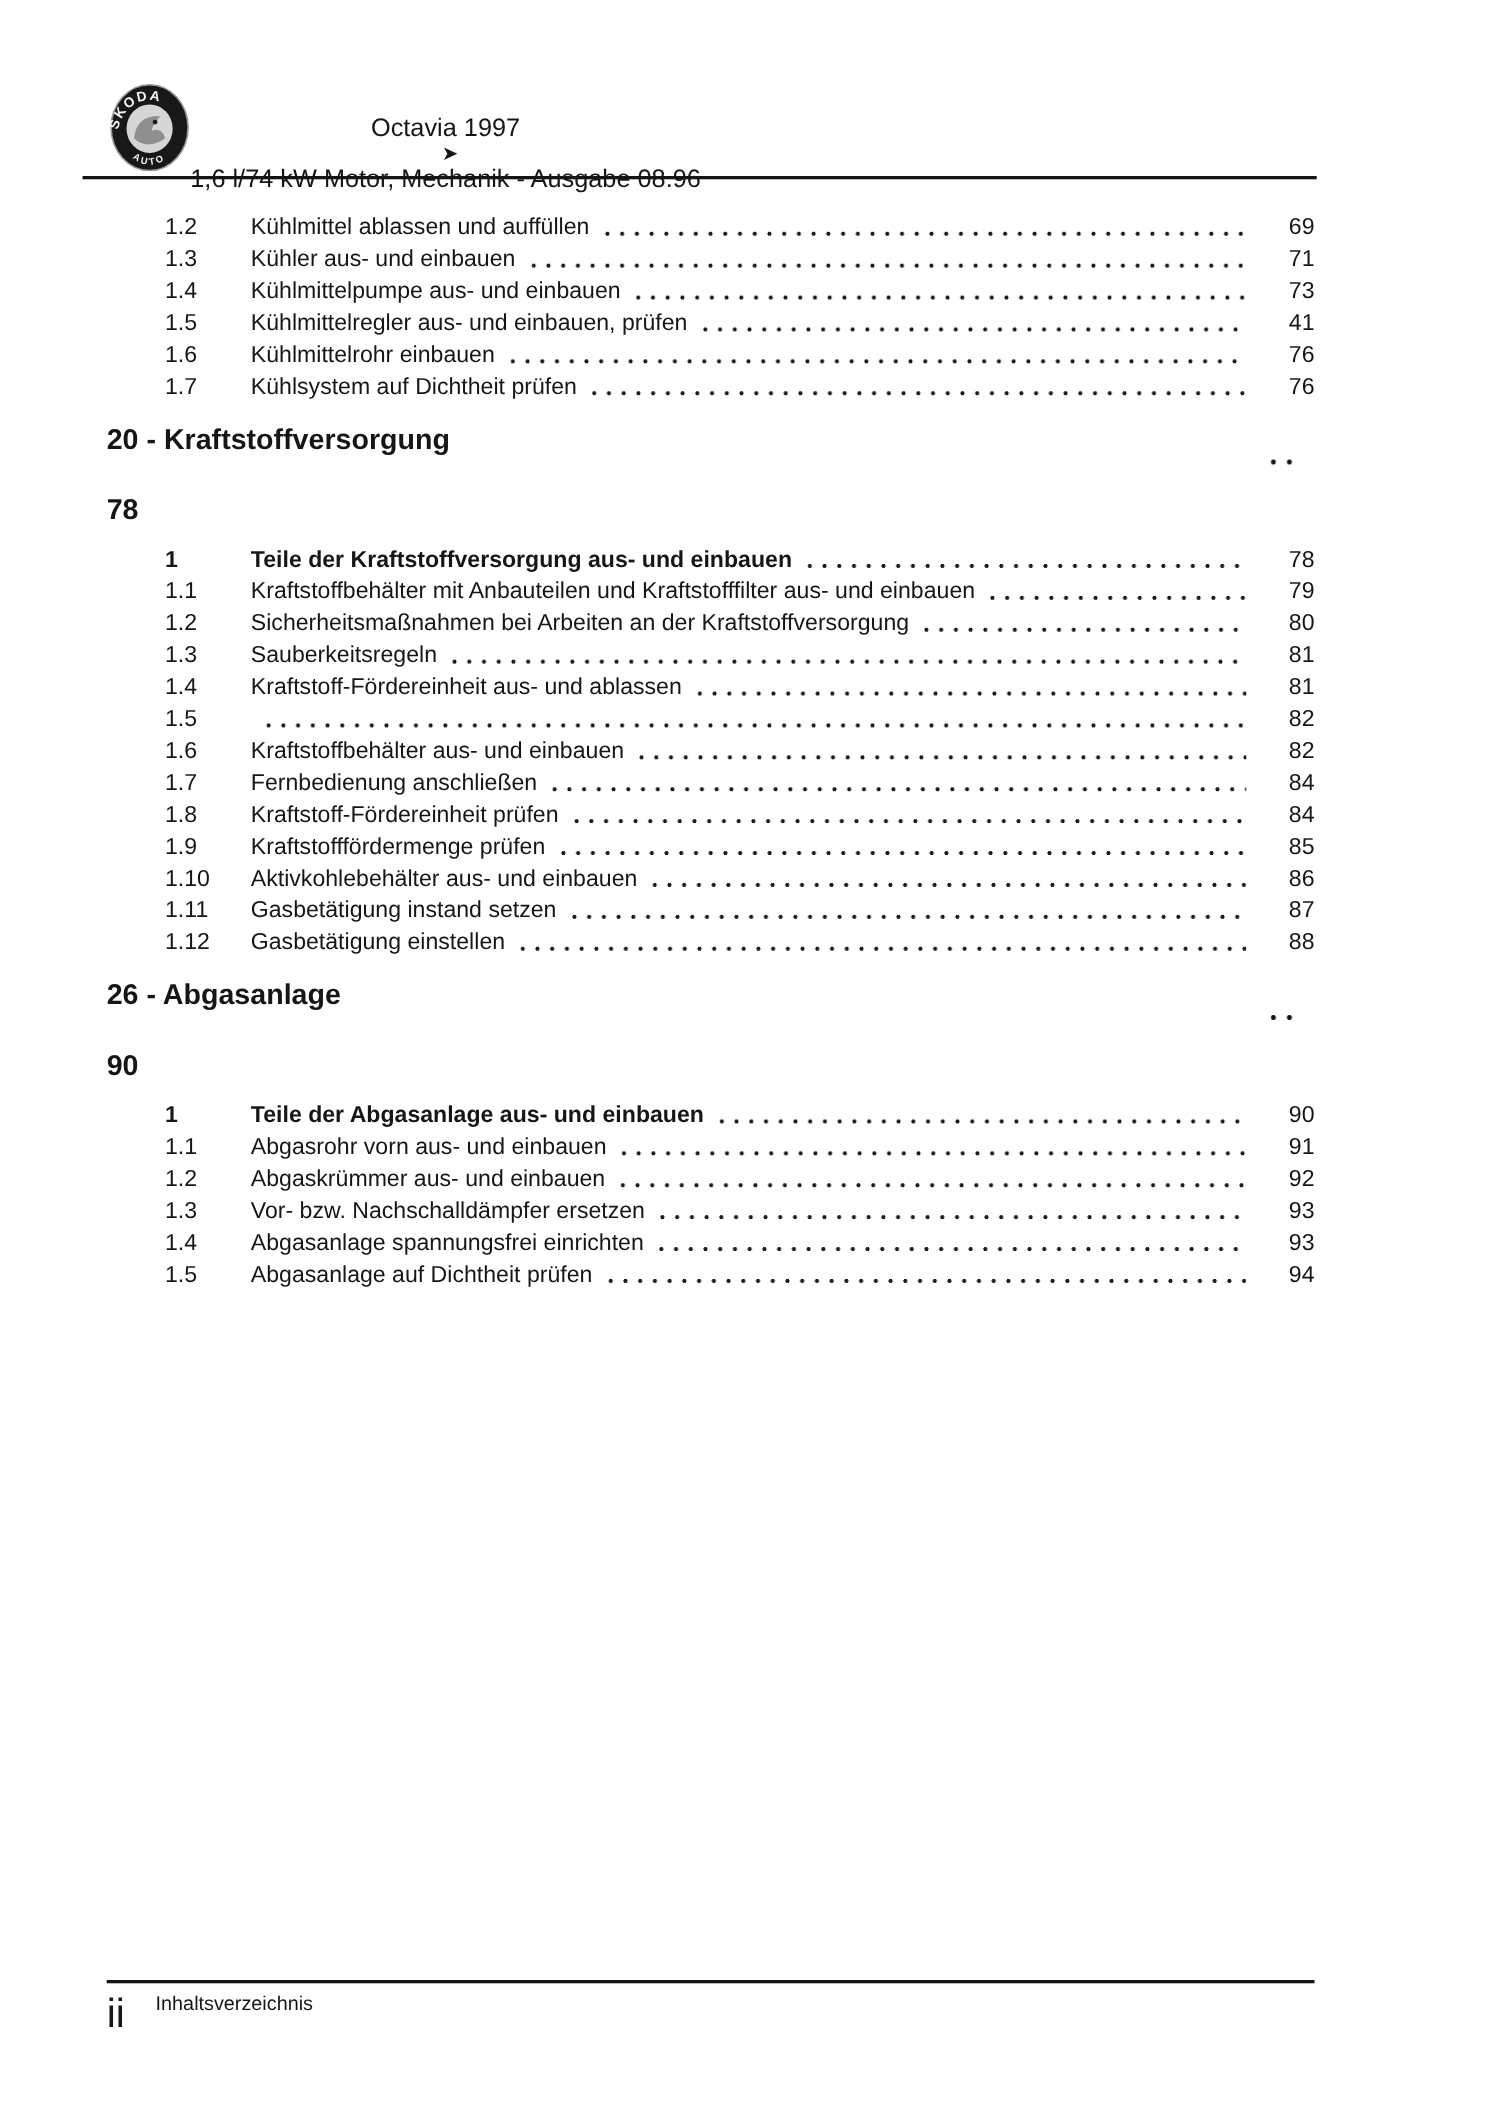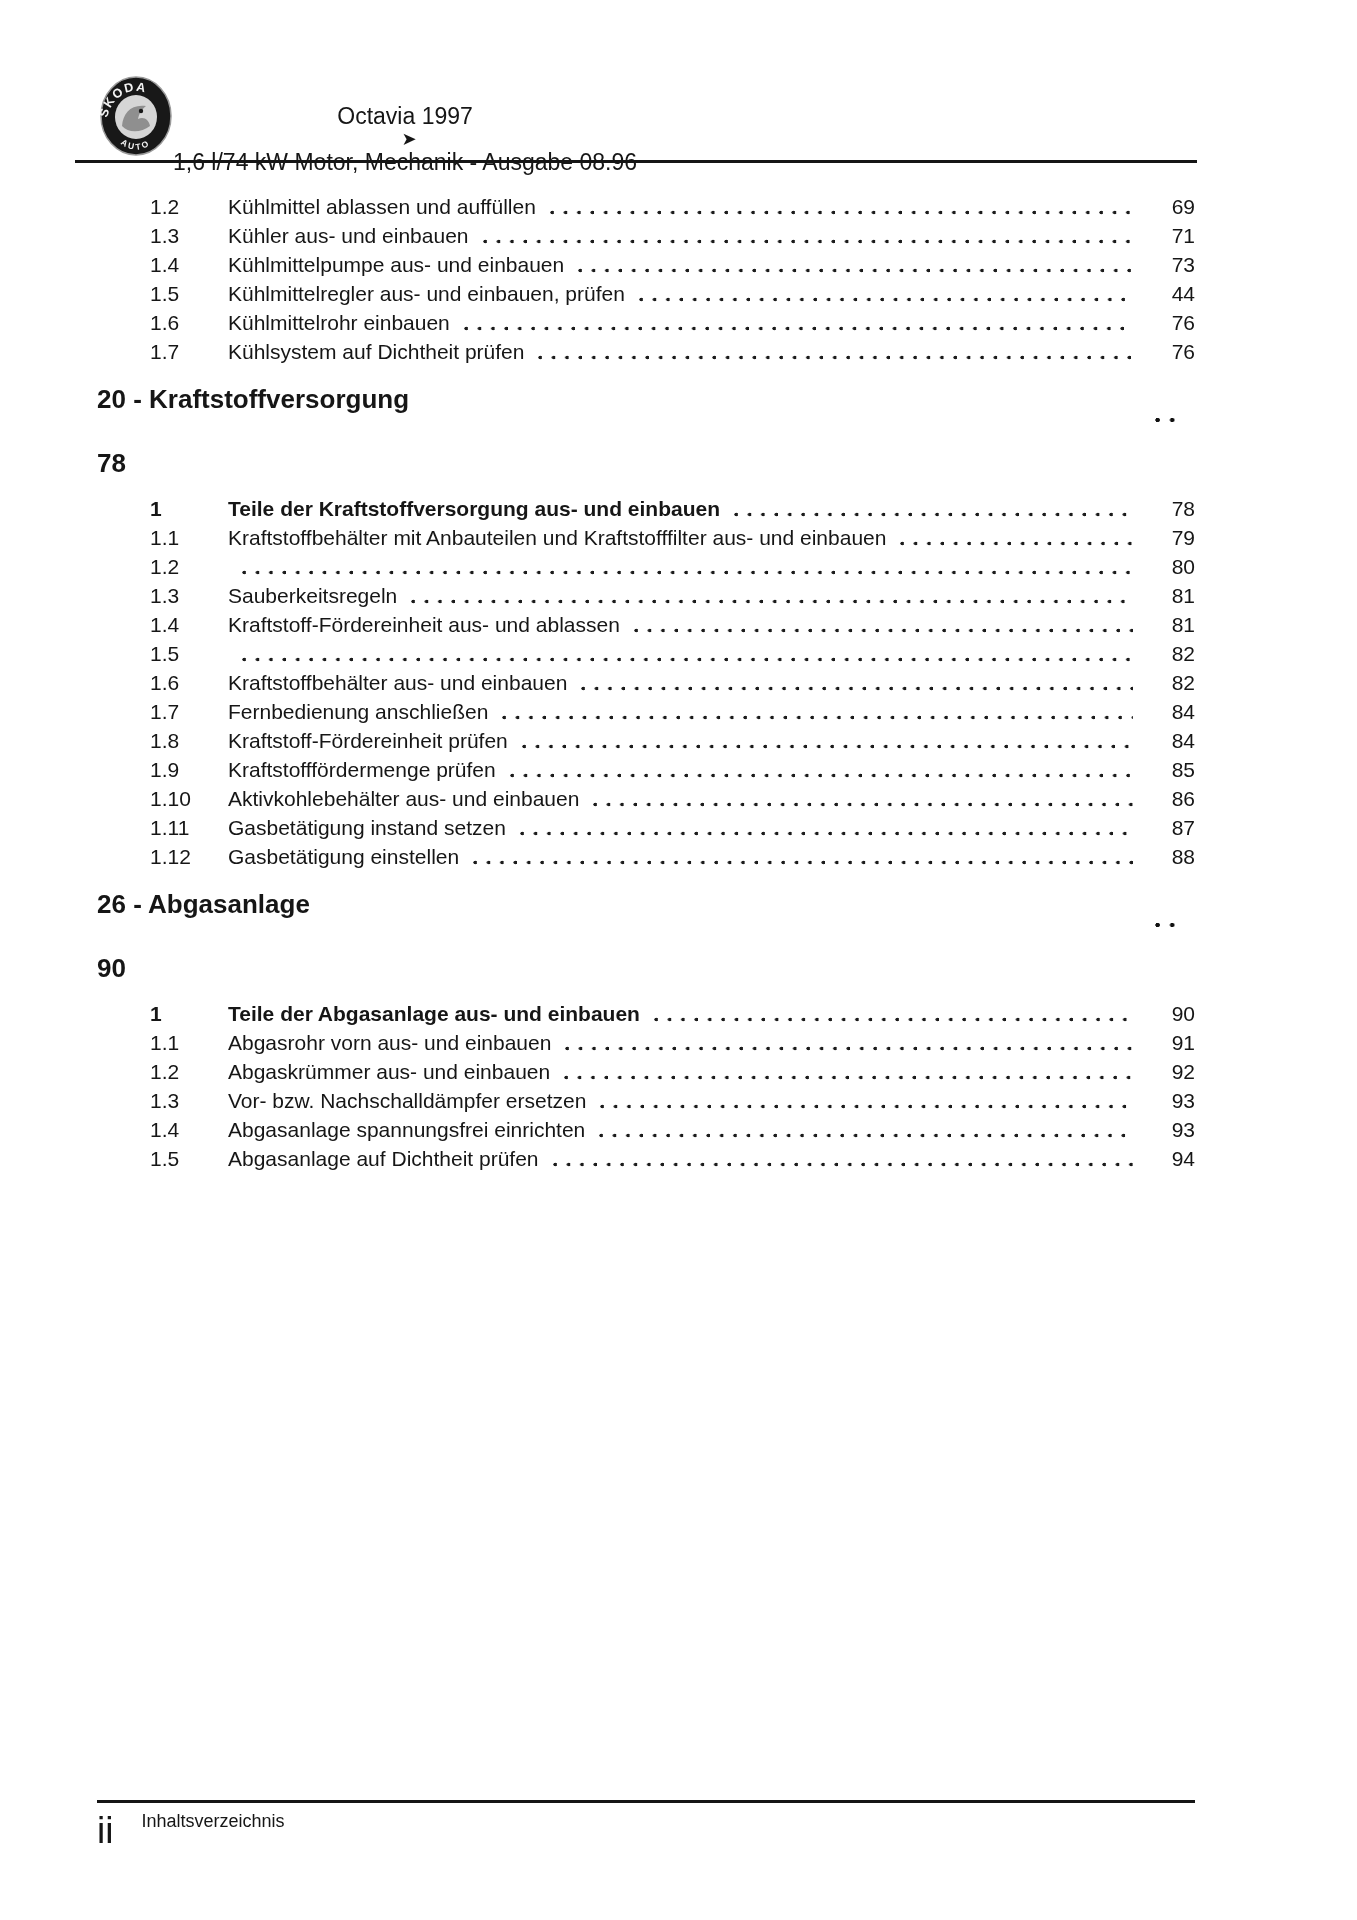--- a/index.html
+++ b/index.html
@@ -107,21 +107,21 @@
         <div class="row entry-row">
           <span class="num">1.4</span>
           <span class="title">Kühlmittelpumpe aus- und einbauen</span>
           <span class="dots"></span>
           <span class="pagenum">73</span>
         </div>
         <div class="row entry-row">
           <span class="num">1.5</span>
           <span class="title">Kühlmittelregler aus- und einbauen, prüfen</span>
           <span class="dots"></span>
-          <span class="pagenum">44</span>
+          <span class="pagenum">41</span>
         </div>
         <div class="row entry-row">
           <span class="num">1.6</span>
           <span class="title">Kühlmittelrohr einbauen</span>
           <span class="dots"></span>
           <span class="pagenum">76</span>
         </div>
         <div class="row entry-row">
           <span class="num">1.7</span>
           <span class="title">Kühlsystem auf Dichtheit prüfen</span>
@@ -142,20 +142,21 @@
           <span class="pagenum">78</span>
         </div>
         <div class="row entry-row">
           <span class="num">1.1</span>
           <span class="title">Kraftstoffbehälter mit Anbauteilen und Kraftstofffilter aus- und einbauen</span>
           <span class="dots"></span>
           <span class="pagenum">79</span>
         </div>
         <div class="row entry-row">
           <span class="num">1.2</span>
+          <span class="title">Sicherheitsmaßnahmen bei Arbeiten an der Kraftstoffversorgung</span>
           <span class="dots"></span>
           <span class="pagenum">80</span>
         </div>
         <div class="row entry-row">
           <span class="num">1.3</span>
           <span class="title">Sauberkeitsregeln</span>
           <span class="dots"></span>
           <span class="pagenum">81</span>
         </div>
         <div class="row entry-row">

